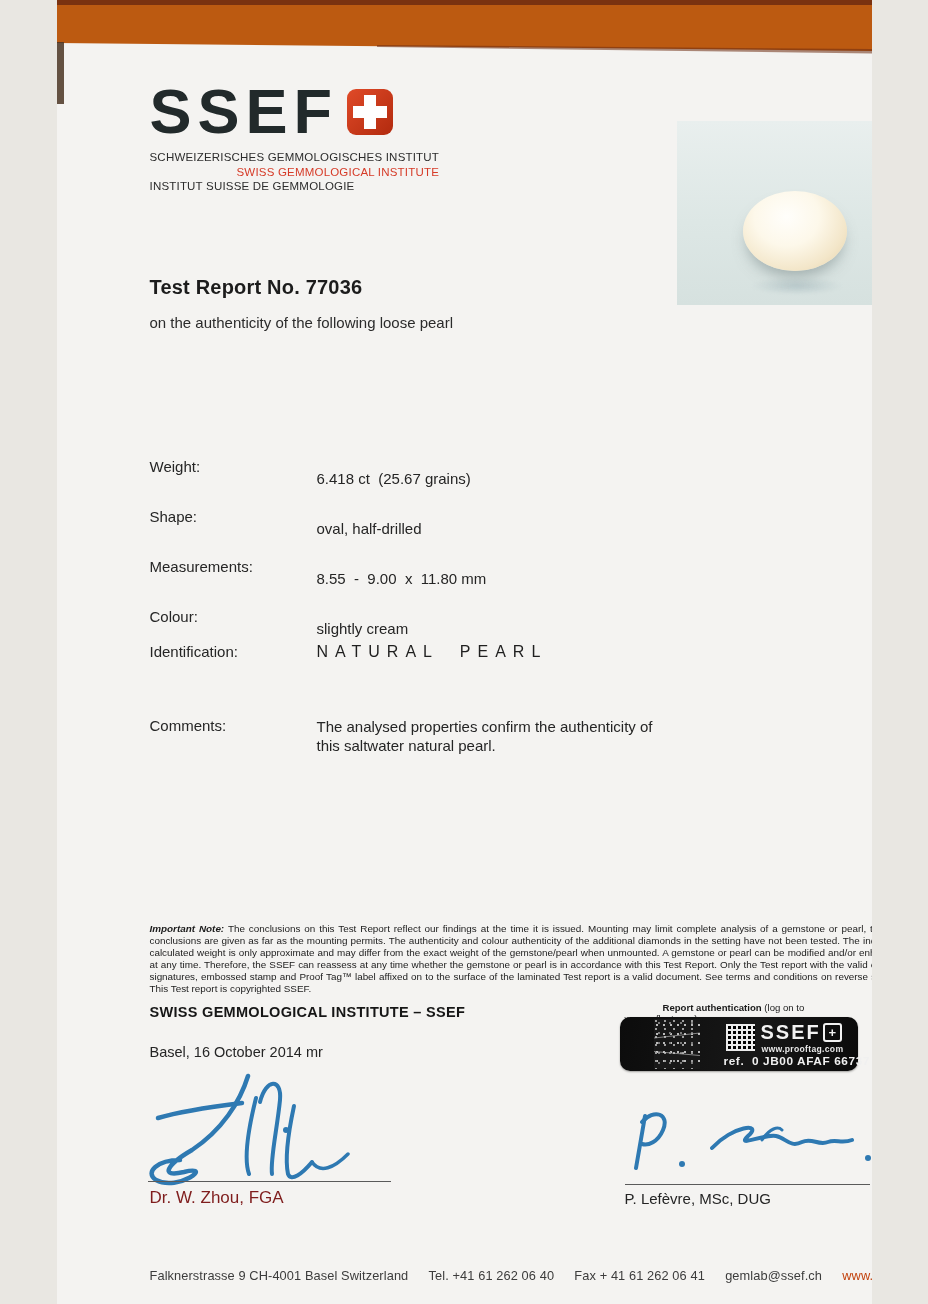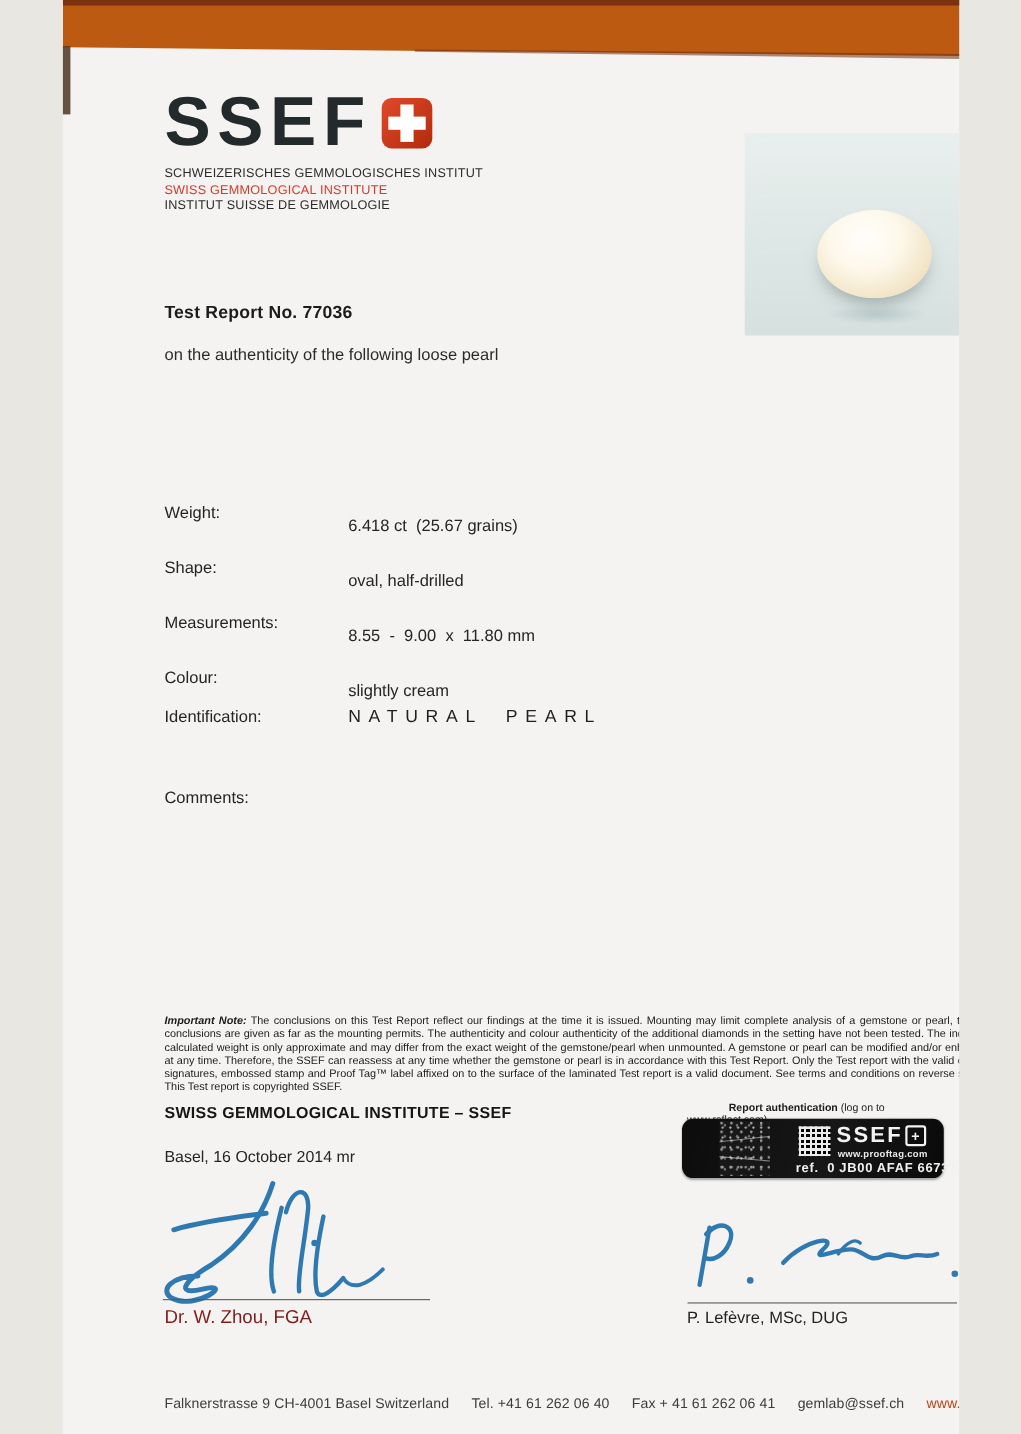--- a/index.html
+++ b/index.html
@@ -16,40 +16,40 @@
 
   
   .logo-block{left:93px;top:86px;}
   .logo-row{display:flex;align-items:flex-start;}
   .wordmark{
     font-size:63px;font-weight:bold;letter-spacing:6px;line-height:50px;
     color:#222a2b;transform:scaleY(1.0);
   }
   .cross-box{margin-left:8px;margin-top:2px;}
   .logo-lines{margin-top:10px;font-size:11.5px;line-height:14.5px;letter-spacing:.2px;color:#2c2c2c;}
-  .logo-line-red{color:#d63b28;}
+  .logo-line-red{color:#d63b28;text-align:right;}
 
   
   .pearl-photo{
     left:620px;top:121px;width:248px;height:184px;
     background:linear-gradient(180deg,#e9efee 0%,#dde7e5 55%,#d6e1df 100%);
   }
   .pearl{
     position:absolute;left:66px;top:70px;width:104px;height:80px;border-radius:50%;
     background:radial-gradient(ellipse at 42% 32%,#fffefb 0%,#fdf8ea 38%,#f3e6c9 70%,#e8d5ae 92%,#e0cba2 100%);
     box-shadow:0 10px 14px -4px rgba(110,125,125,.5);
   }
   .pearl-reflection{
     position:absolute;left:74px;top:156px;width:92px;height:18px;border-radius:50%;
     background:radial-gradient(ellipse at center,rgba(165,185,190,.55) 0%,rgba(165,185,190,0) 70%);
     filter:blur(1px);
   }
 
   
-  .report-title{left:93px;top:276px;font-size:16px;font-weight:bold;color:#1c1c1c;letter-spacing:.2px;}
+  .report-title{left:93px;top:276px;font-size:20px;font-weight:bold;color:#1c1c1c;letter-spacing:.2px;}
   .report-subtitle{left:93px;top:314px;font-size:15px;color:#2b2b2b;}
 
   
   .props{left:93px;top:458px;display:grid;grid-template-columns:167px auto;row-gap:21px;font-size:15px;color:#252525;}
   .prop-value{white-space:pre;margin-top:12px;}
   .ident-row{left:93px;top:643px;display:grid;grid-template-columns:167px auto;font-size:15px;color:#252525;}
   .ident-value{font-size:16px;letter-spacing:7px;word-spacing:10px;color:#1f1f1f;}
   .comments-row{left:93px;top:717px;display:grid;grid-template-columns:167px auto;font-size:15px;color:#252525;}
   .comments-value{width:340px;line-height:19px;}
 
@@ -167,20 +167,21 @@
     <div class="prop-value">slightly cream</div>
   </div>
 
   <div class="abs ident-row">
     <div>Identification:</div>
     <div class="ident-value">NATURAL PEARL</div>
   </div>
 
   <div class="abs comments-row">
     <div>Comments:</div>
+    <div class="comments-value">The analysed properties confirm the authenticity of this saltwater natural pearl.</div>
   </div>
 
   <div class="abs note">
     <b>Important Note:</b><span> The conclusions on this Test Report reflect our findings at the time it is issued. Mounting may limit complete analysis of a gemstone or pearl, thus all conclusions are given as far as the mounting permits. The authenticity and colour authenticity of the additional diamonds in the setting have not been tested. The indicated calculated weight is only approximate and may differ from the exact weight of the gemstone/pearl when unmounted. A gemstone or pearl can be modified and/or enhanced at any time. Therefore, the SSEF can reassess at any time whether the gemstone or pearl is in accordance with this Test Report. Only the Test report with the valid original signatures, embossed stamp and Proof Tag™ label affixed on to the surface of the laminated Test report is a valid document. See terms and conditions on reverse side. © This Test report is copyrighted SSEF.</span>
   </div>
 
   <div class="abs issuer">SWISS GEMMOLOGICAL INSTITUTE – SSEF</div>
   <div class="abs dateline">Basel, 16 October 2014 mr</div>
 
   <div class="abs auth-label">

